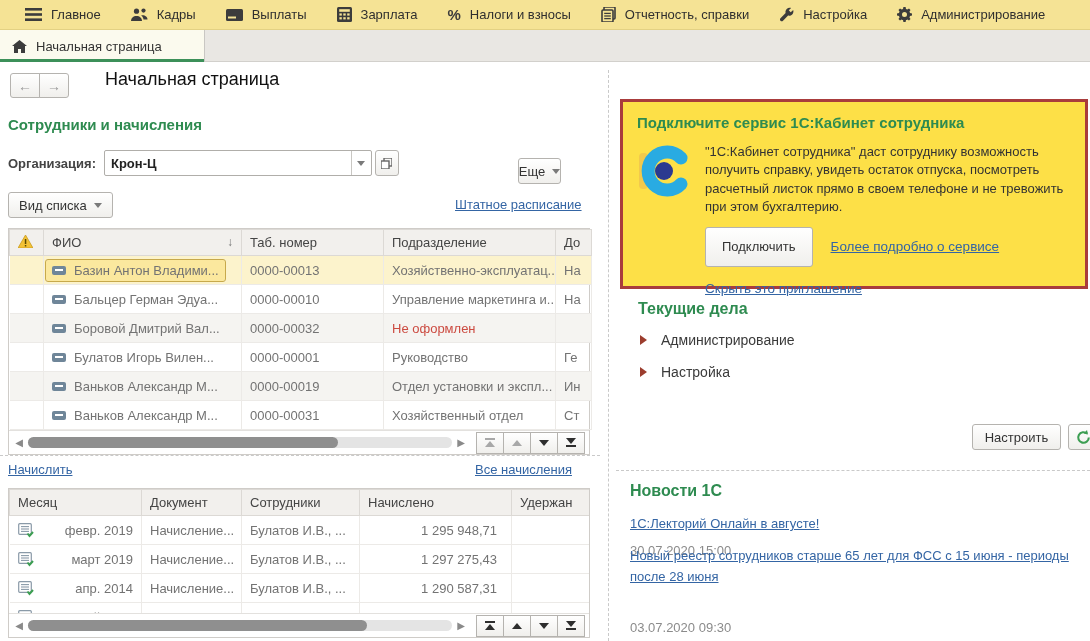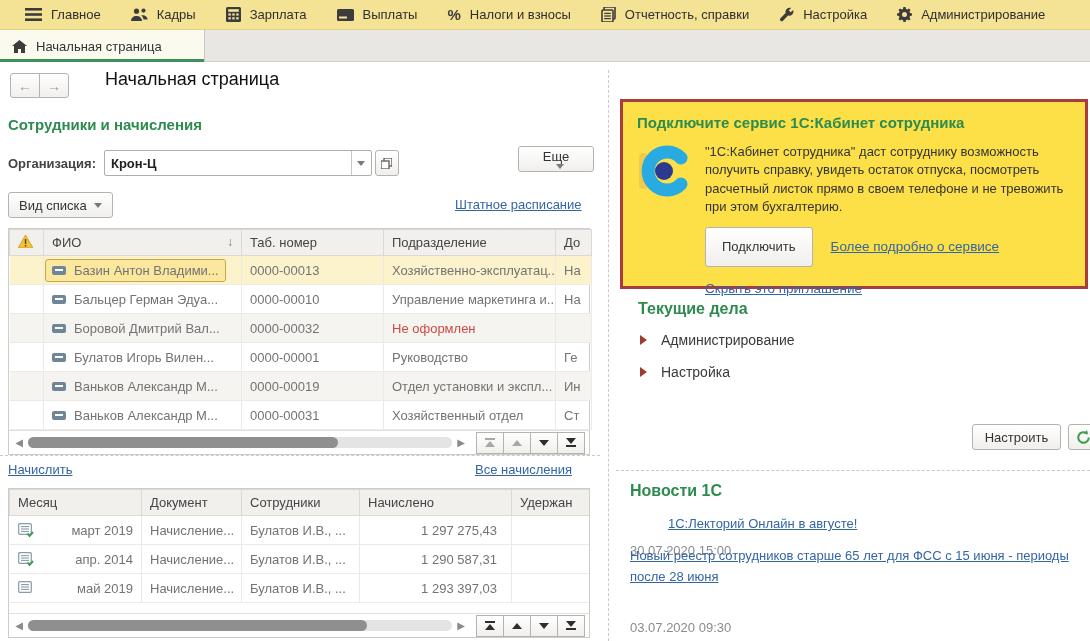--- a/index.html
+++ b/index.html
@@ -46,21 +46,21 @@
   .sec-title1 { position:absolute; left:8px; top:116px; }
   .org-row { position:absolute; left:8px; top:150px; width:580px; height:26px;
              display:flex; align-items:center;font-weight:bold; }
   .org-label { font-size:13px; color:#444; margin-right:8px; }
   .combo { display:flex; align-items:stretch; width:268px; height:26px;
            border:1px solid #b0aeaa; background:#fff; border-radius:2px; }
   .combo-text { flex:1; font-size:13px; color:#222; padding:5px 6px; }
   .combo-dd { width:20px; border-left:1px solid #c9c7c3; display:flex;
               align-items:center; justify-content:center; cursor:pointer; }
   .open-btn { width:24px; height:26px; margin-left:3px; }
-  .more-btn1 { position:absolute; left:518px; top:146px; width:76px; height:26px;flex-direction:column; }
+  .more-btn1 { position:absolute; left:518px; top:158px; width:43px; height:26px; }
   .view-btn { position:absolute; left:8px; top:192px; height:26px; padding:0 10px; }
   .staff-link { position:absolute; right:510px; top:197px; }
 
   
   .tbl1 { position:absolute; left:8px; top:228px; width:582px;
           border:1px solid #cfccc8; background:#fff; }
   table { border-collapse:collapse; table-layout:fixed; width:100%; }
   th { background:#f2f0ed; border:1px solid #dcd9d5; font-weight:normal;
        font-size:13px; color:#444; text-align:left; padding:0 8px; height:26px; }
   td { border-right:1px solid #eceae7; border-bottom:1px solid #eceae7;
@@ -127,21 +127,21 @@
   .todo-title { position:absolute; left:638px; top:300px; }
   .todo-item { position:absolute; left:640px; display:flex; align-items:center; gap:14px;
                font-size:14px; color:#3a3a3a; cursor:pointer; }
   .bullet { width:0; height:0; border-top:5px solid transparent; border-bottom:5px solid transparent;
             border-left:7px solid #9c3d2e; }
   .cfg-btn { position:absolute; left:972px; top:424px; width:89px; height:26px; }
   .refresh-btn { position:absolute; left:1068px; top:424px; width:30px; height:26px; }
 
   .dash-right { position:absolute; left:616px; top:470px; width:474px; }
   .news-title { position:absolute; left:630px; top:482px; font-size:16px; }
-  .news-link1 { position:absolute; left:668px; top:516px; font-size:13.5px; }
+  .news-link1 { position:absolute; left:630px; top:516px; font-size:13.5px; }
   .news-date1 { position:absolute; left:630px; top:543px; font-size:13px; color:#8b8b8b; }
   .news-link2 { position:absolute; left:630px; top:545px; width:450px; font-size:13.5px; line-height:1.65; }
   .news-date2 { position:absolute; left:630px; top:620px; font-size:13px; color:#8b8b8b; }
 </style>
 </head>
 <body>
 
 <div class="app">
 
   <div class="topbar">
@@ -158,42 +158,42 @@
     <div class="menu-item">
       <svg width="17" height="14" viewBox="0 0 17 14">
           <g fill="#3c3c3c">
             <circle cx="5.5" cy="3.2" r="2.6"></circle>
             <path d="M0 13c0-3 2.4-5 5.5-5s5.5 2 5.5 5z"></path>
             <circle cx="12.5" cy="2.6" r="2.1"></circle>
             <path d="M11.5 7.2c2.8 0 5 1.7 5 4.3h-4c-.2-1.8-1-3.2-2.3-4.1.4-.1.8-.2 1.3-.2z"></path>
           </g>
         </svg>
       <span>Кадры</span>
+    </div>
+    <div class="menu-item">
+      <svg width="17" height="12" viewBox="0 0 17 12">
+          <rect width="17" height="12" rx="1.5" fill="#3c3c3c"></rect>
+          <rect x="2" y="7.5" width="8" height="2" fill="#f5e395"></rect>
+        </svg>
+      <span>Выплаты</span>
     </div>
     <div class="menu-item">
       <svg width="15" height="15" viewBox="0 0 15 15">
           <rect width="15" height="15" rx="1.5" fill="#3c3c3c"></rect>
           <g fill="#f5e395">
             <rect x="2.2" y="2.2" width="10.6" height="2.6"></rect>
             <rect x="2.4" y="6.4" width="2.4" height="2.2"></rect>
             <rect x="6.3" y="6.4" width="2.4" height="2.2"></rect>
             <rect x="10.2" y="6.4" width="2.4" height="2.2"></rect>
             <rect x="2.4" y="10.2" width="2.4" height="2.2"></rect>
             <rect x="6.3" y="10.2" width="2.4" height="2.2"></rect>
             <rect x="10.2" y="10.2" width="2.4" height="2.2"></rect>
           </g>
         </svg>
       <span>Зарплата</span>
-    </div>
-    <div class="menu-item">
-      <svg width="17" height="12" viewBox="0 0 17 12">
-          <rect width="17" height="12" rx="1.5" fill="#3c3c3c"></rect>
-          <rect x="2" y="7.5" width="8" height="2" fill="#f5e395"></rect>
-        </svg>
-      <span>Выплаты</span>
     </div>
     <div class="menu-item">
       <span class="pct">%</span>
       <span>Налоги и взносы</span>
     </div>
     <div class="menu-item">
       <svg width="15" height="15" viewBox="0 0 15 15">
           <rect x="3" y="0" width="11" height="12" rx="1" fill="none" stroke="#3c3c3c" stroke-width="1.6"></rect>
           <rect x="1" y="3" width="11" height="12" rx="1" fill="#f5e395" stroke="#3c3c3c" stroke-width="1.6"></rect>
           <g stroke="#3c3c3c" stroke-width="1.3">
@@ -415,20 +415,40 @@
               <span class="mon-cell">
                 <svg class="doc-ico" width="16" height="15" viewBox="0 0 16 15">
                   <rect x="0.7" y="0.7" width="12.6" height="10.6" rx="1" fill="#fff" stroke="#8a9aa8" stroke-width="1.2"></rect>
                   <g stroke="#8a9aa8" stroke-width="1.1">
                     <line x1="3" y1="3.6" x2="11" y2="3.6"></line>
                     <line x1="3" y1="6" x2="11" y2="6"></line>
                     <line x1="3" y1="8.4" x2="11" y2="8.4"></line>
                   </g>
                   <path d="M9.5 10.5l2 2.5 3.5-4" fill="none" stroke="#3c9e52" stroke-width="2"></path>
                 </svg>
+                <span class="txt">февр. 2019</span>
+              </span>
+            </td>
+        <td>Начисление...</td>
+        <td>Булатов И.В., ...</td>
+        <td class="num">1 295 948,71</td>
+        <td></td>
+      </tr>
+      <tr>
+        <td>
+              <span class="mon-cell">
+                <svg class="doc-ico" width="16" height="15" viewBox="0 0 16 15">
+                  <rect x="0.7" y="0.7" width="12.6" height="10.6" rx="1" fill="#fff" stroke="#8a9aa8" stroke-width="1.2"></rect>
+                  <g stroke="#8a9aa8" stroke-width="1.1">
+                    <line x1="3" y1="3.6" x2="11" y2="3.6"></line>
+                    <line x1="3" y1="6" x2="11" y2="6"></line>
+                    <line x1="3" y1="8.4" x2="11" y2="8.4"></line>
+                  </g>
+                  <path d="M9.5 10.5l2 2.5 3.5-4" fill="none" stroke="#3c9e52" stroke-width="2"></path>
+                </svg>
                 <span class="txt">март 2019</span>
               </span>
             </td>
         <td>Начисление...</td>
         <td>Булатов И.В., ...</td>
         <td class="num">1 297 275,43</td>
         <td></td>
       </tr>
       <tr>
         <td>

